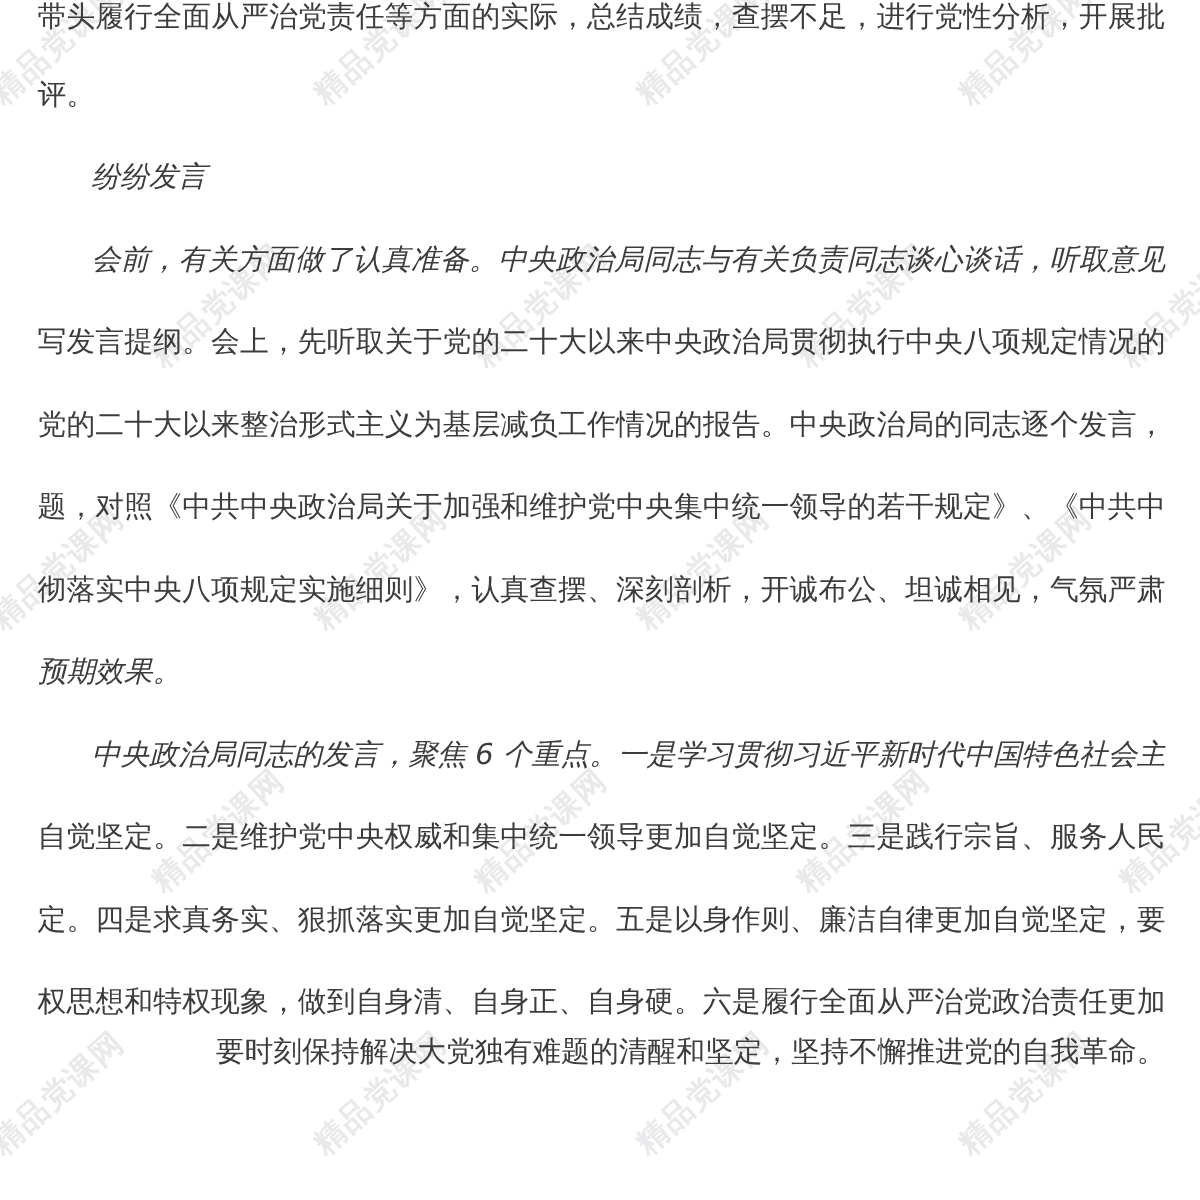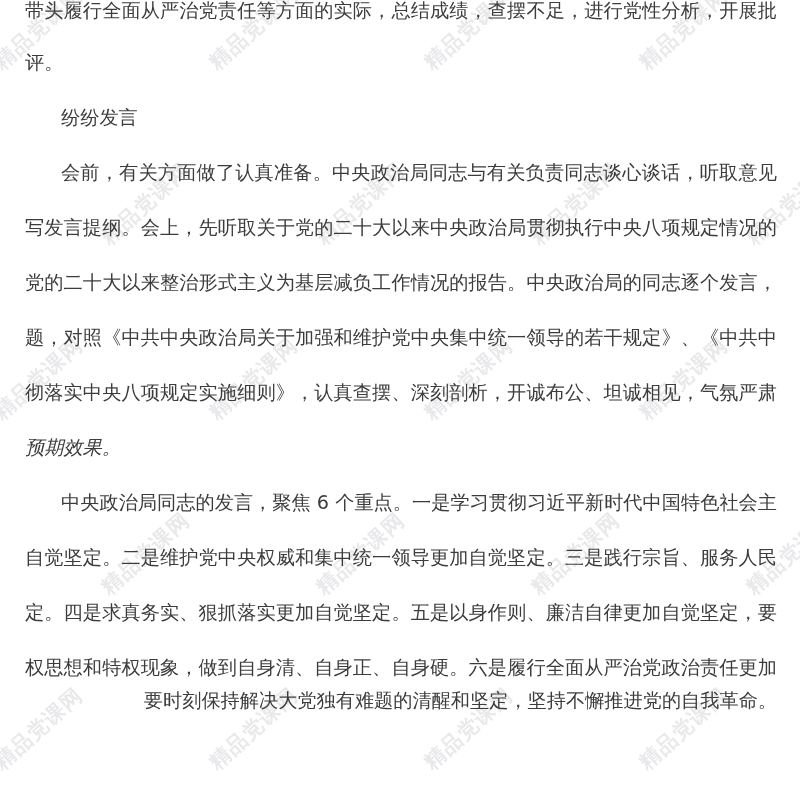--- a/index.html
+++ b/index.html
@@ -69,20 +69,21 @@
   }
   .line.justify {
     white-space: normal;
     text-align: justify;
     text-align-last: justify;
     overflow: hidden;
   }
   .line.pad {
     padding-left: 36px;
     width: 752px;
+    font-style: italic;
   }
 </style>
 </head>
 <body>
 
 <div id="page">
 
   <div id="watermark-layer">
       <div class="wm" style="left: 108px; top: 175px; transform: rotate(-42deg);">精品党课网</div>
       <div class="wm" style="left: 323px; top: 175px; transform: rotate(-42deg);">精品党课网</div>

